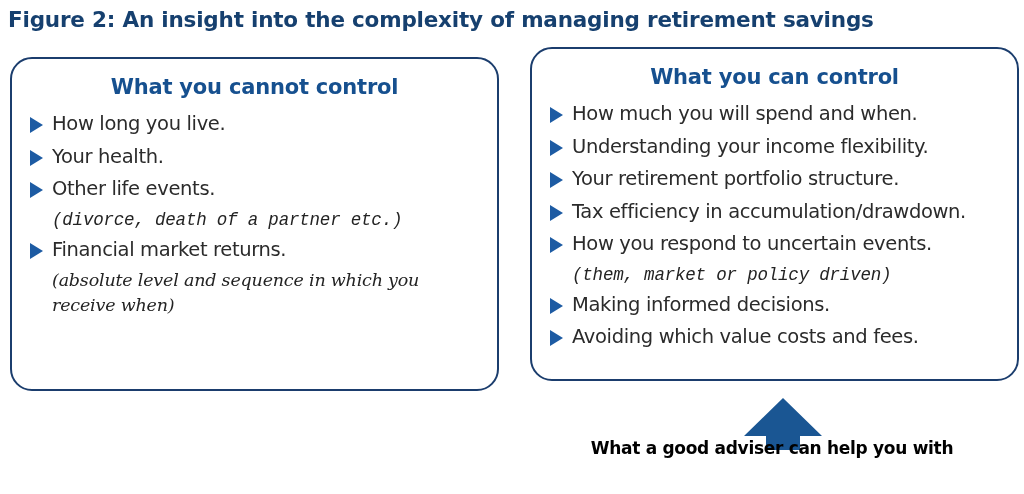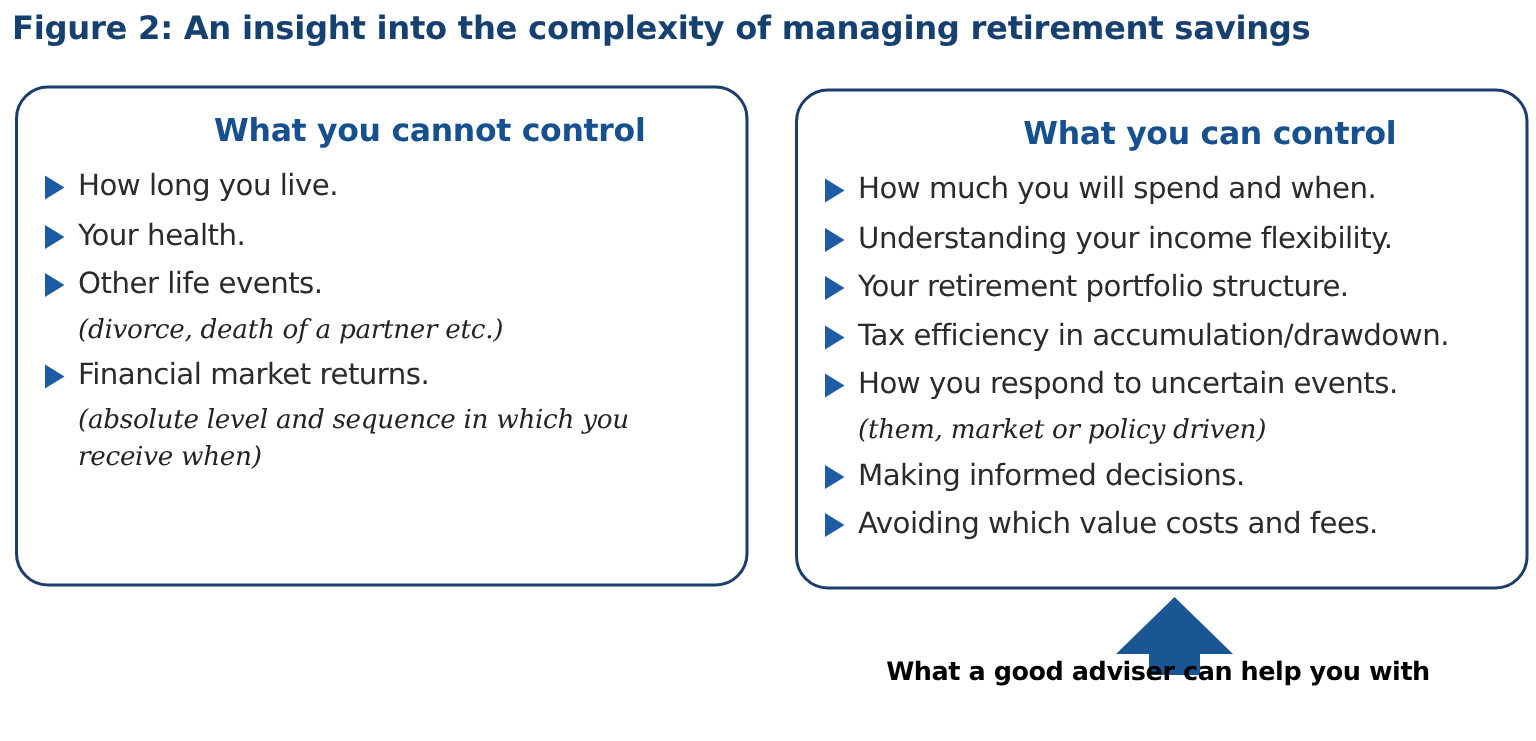--- a/index.html
+++ b/index.html
@@ -38,37 +38,36 @@
     background: #ffffff;
   }
   #panel-cannot-control {
     left: 10px;
     top: 57px;
     width: 489px;
     height: 334px;
   }
   #panel-can-control {
     left: 530px;
-    top: 59px;
+    top: 47px;
     width: 489px;
     height: 334px;
   }
 
   .panel-heading {
     position: absolute;
     left: 0;
     top: 16px;
     width: 100%;
     text-align: center;
     font-family: "DejaVu Sans", sans-serif;
     font-weight: bold;
     font-size: 21px;
     color: #16508f;
     letter-spacing: -0.2px;
-    padding-left: 32px;
   }
 
   .bullet-list {
     position: absolute;
     left: 18px;
     right: 10px;
     top: 52px;
   }
 
   .bullet-row {
@@ -98,20 +97,21 @@
     font-family: "DejaVu Serif", serif;
     font-style: italic;
     font-size: 17.5px;
     line-height: 25px;
     color: #232323;
     letter-spacing: -0.2px;
     margin: -1px 0 7px 22px;
   }
   .bullet-note.tight {
     margin-bottom: 4px;
+    font-family: Liberation Mono, monospace;
   }
 
   
   #advisor-arrow {
     position: absolute;
     left: 744px;
     top: 398px;
     width: 78px;
     height: 52px;
   }

